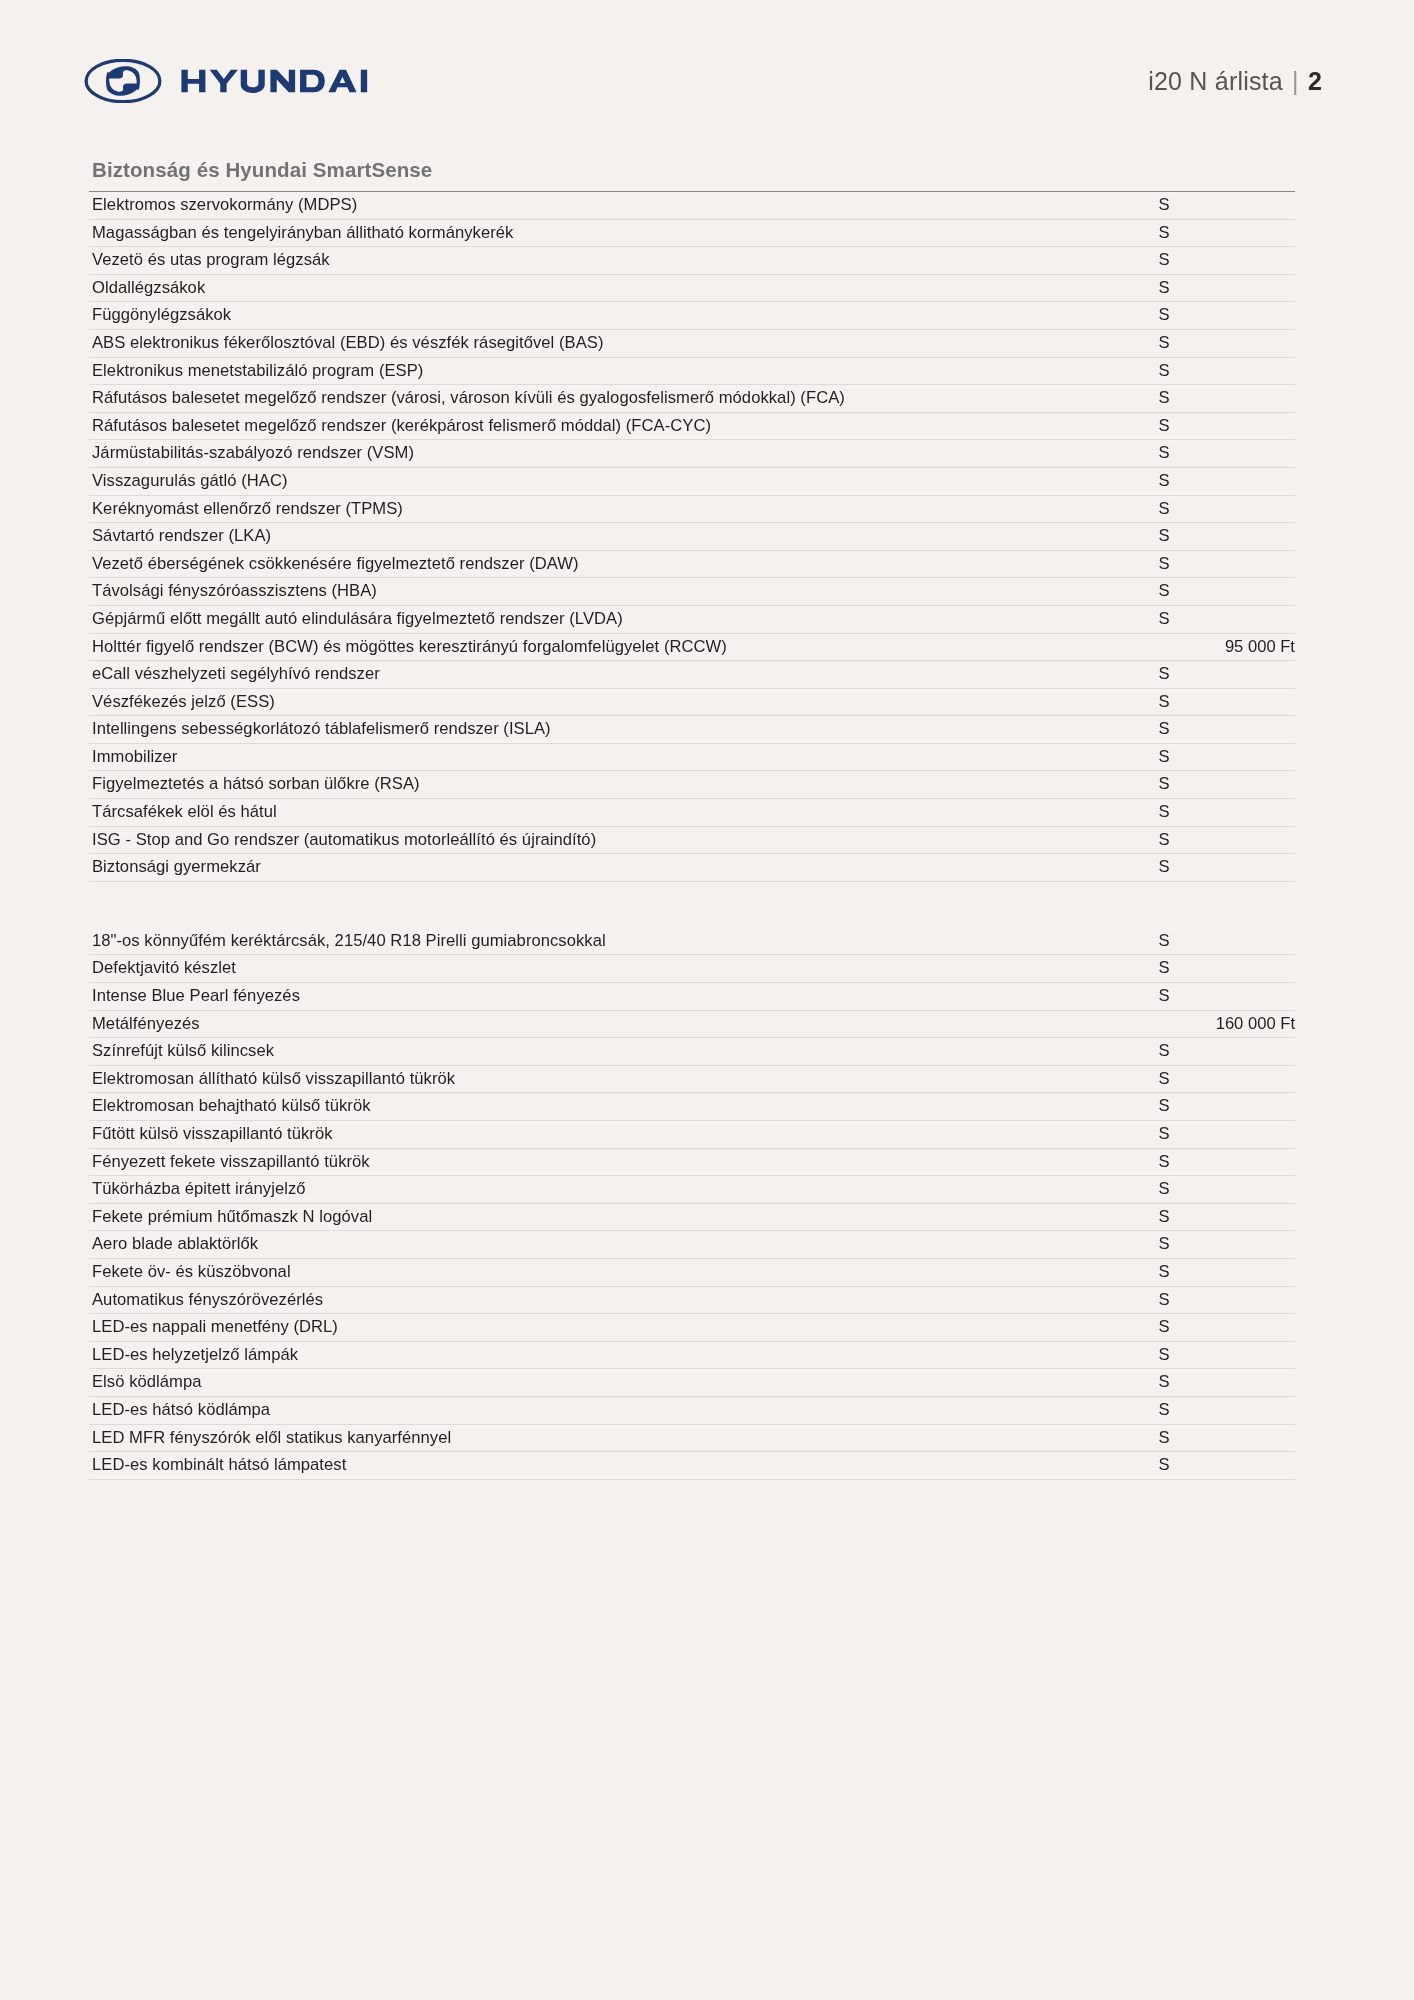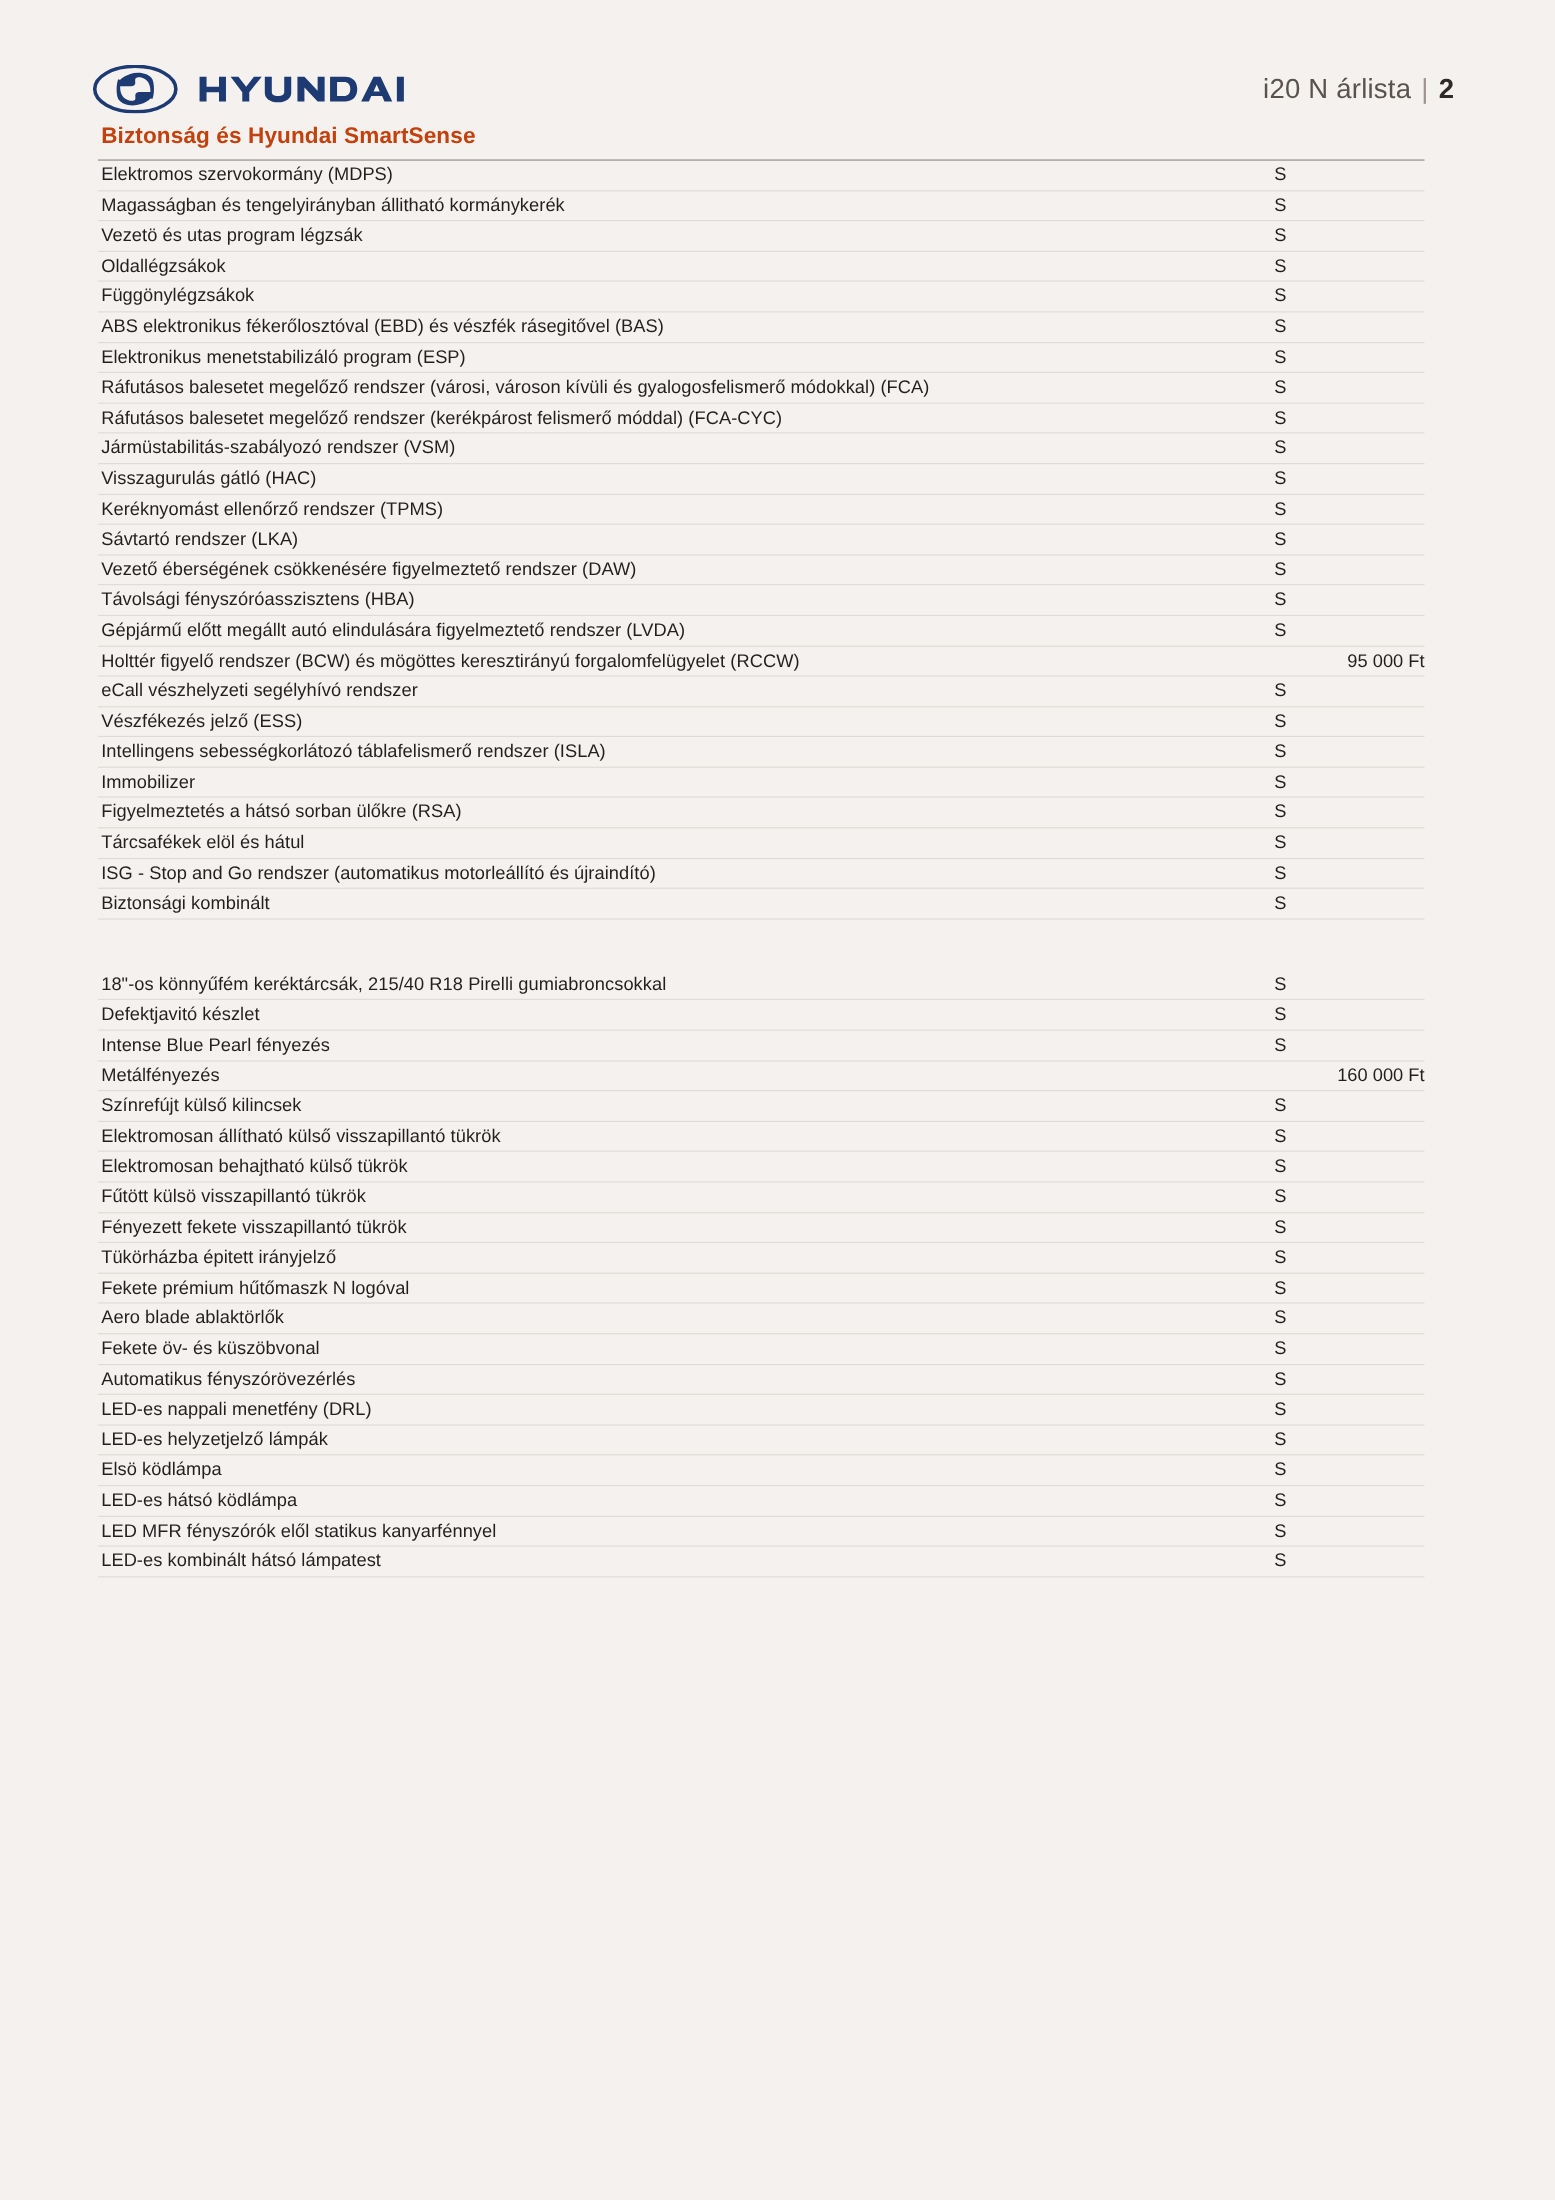--- a/index.html
+++ b/index.html
@@ -69,24 +69,25 @@
   }
   .section {
     margin: 0;
   }
   .section + .section {
     margin-top: 46px;
   }
   .section-title {
     font-size: 20.5px;
     font-weight: 700;
-    color: #c2410c;
+    color: #737373;
     letter-spacing: 0.1px;
     padding: 0 0 9px 3px;
     border-bottom: 1.6px solid #8b8580;
+    margin-top: 46px;
   }
   .rows {
     display: block;
   }
   .row {
     display: flex;
     align-items: center;
     justify-content: space-between;
     height: 27.6px;
     border-bottom: 1px solid #dedad5;
@@ -248,21 +249,21 @@
             </div>
             <div class="row">
               <div class="row-label">Tárcsafékek elöl és hátul</div>
               <div class="row-value is-std">S</div>
             </div>
             <div class="row">
               <div class="row-label">ISG - Stop and Go rendszer (automatikus motorleállító és újraindító)</div>
               <div class="row-value is-std">S</div>
             </div>
             <div class="row">
-              <div class="row-label">Biztonsági kombinált</div>
+              <div class="row-label">Biztonsági gyermekzár</div>
               <div class="row-value is-std">S</div>
             </div>
           </div>
         </div>
         <div class="section">
           <div class="rows">
             <div class="row">
               <div class="row-label">18"-os könnyűfém keréktárcsák, 215/40 R18 Pirelli gumiabroncsokkal</div>
               <div class="row-value is-std">S</div>
             </div>

